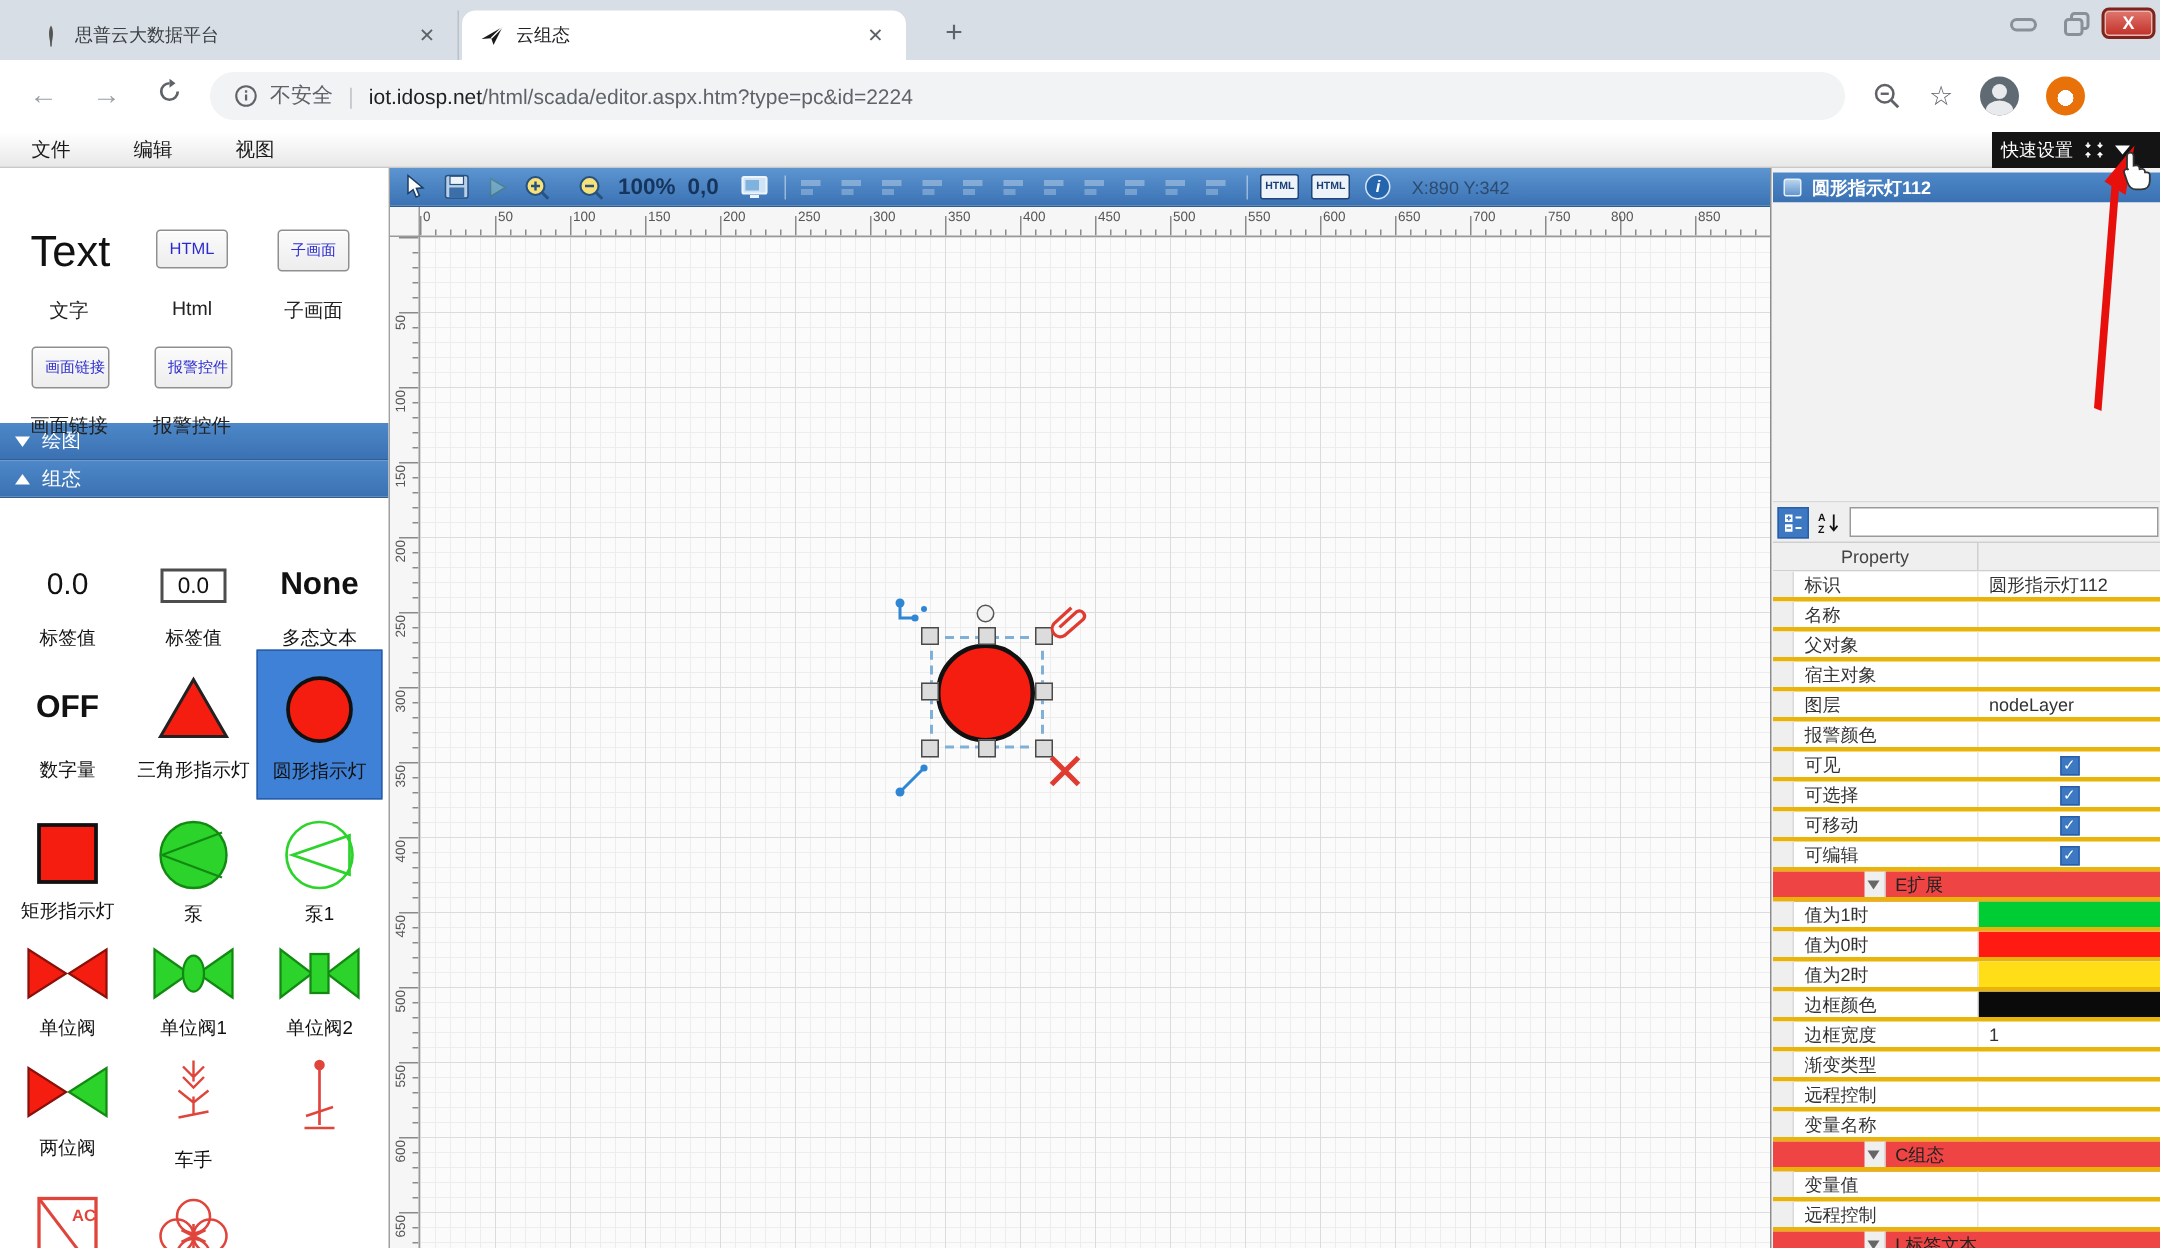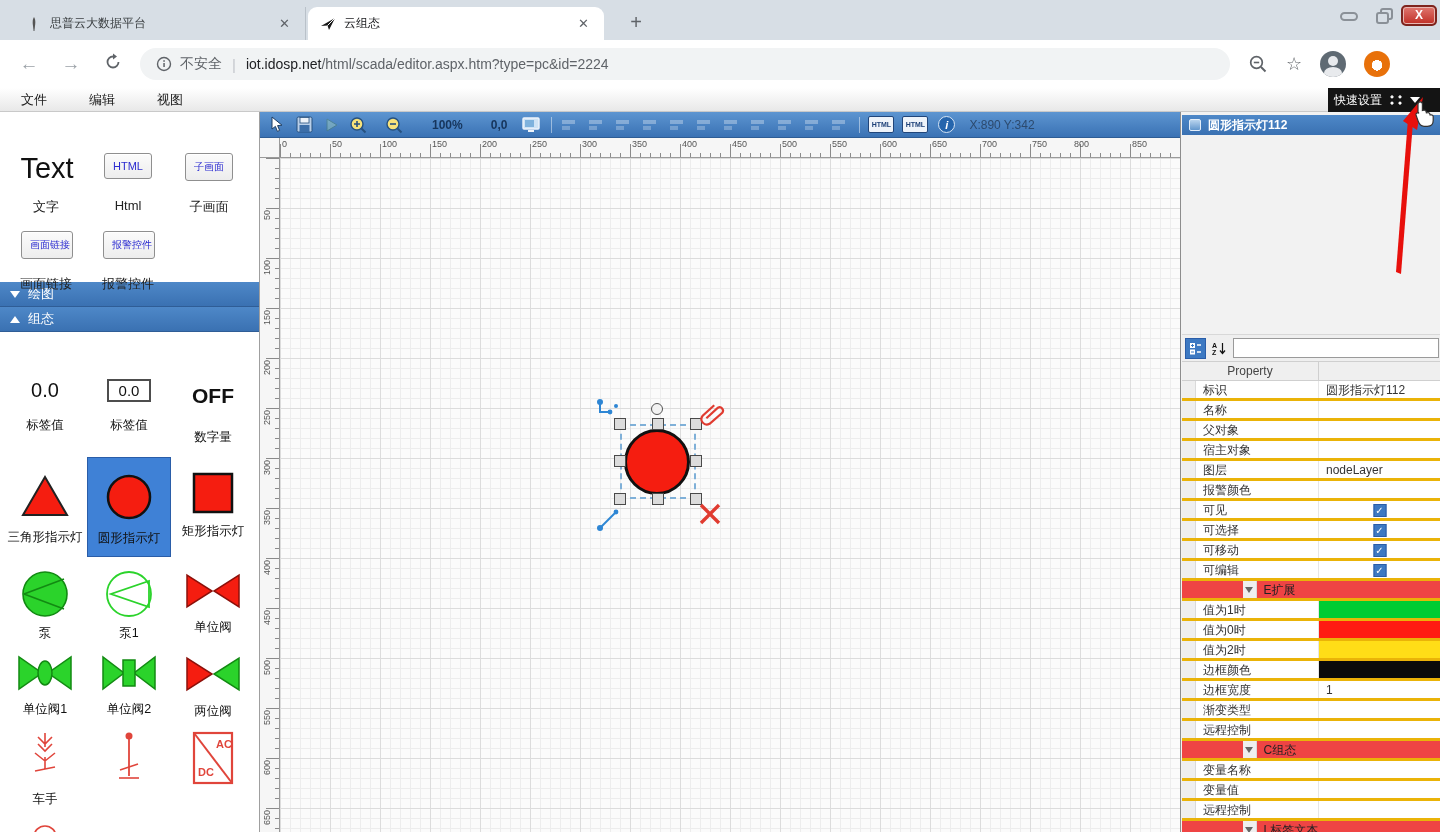--- a/index.html
+++ b/index.html
@@ -69,21 +69,21 @@
   .scell .icobox { height:54px; display:flex; align-items:center; justify-content:center; }
   .scell .slabel { font-size:12.5px; color:#111; text-align:center; line-height:16px; margin-top:6px; max-width:80px; }
   .disp-plain { font-size:20px; color:#111; }
   .disp-bold { font-size:21px; font-weight:bold; color:#111; }
   .disp-box { font-size:15px; color:#111; border:2px solid #4d4d4d; padding:1px 10px; background:#fff; }
 
   
   .edittoolbar { position:absolute; left:260px; top:112px; width:920px; height:26px;
     background:linear-gradient(#5d95d1,#3a72b4); display:flex; align-items:center; border-bottom:1px solid #2d5c94; }
   .tbico { width:20px; height:20px; margin-left:7px; display:flex; align-items:center; justify-content:center; }
-  .tbtext { color:#16355c; font-weight:bold; font-size:12px; margin-left:28px; }
+  .tbtext { color:#16355c; font-weight:bold; font-size:15px; margin-left:8px; }
   .tbfaded { opacity:.35; }
   .tbsep { width:1px; height:16px; background:rgba(255,255,255,.45); margin-left:10px; }
   .htmlbtn { margin-left:8px; width:26px; height:17px; background:#eef3fa; border:1px solid #20457a; border-radius:2px;
     color:#1b3f77; font-size:7px; font-weight:bold; display:flex; align-items:center; justify-content:center; }
   .infoico { margin-left:10px; width:17px; height:17px; border-radius:50%; background:#2565ad; color:#fff;
     font-size:11px; font-style:italic; font-weight:bold; display:flex; align-items:center; justify-content:center; border:1px solid #d7e5f5; }
   .coords { color:#2c4a6e; font-size:12px; margin-left:14px; }
 
   
   .corner { position:absolute; left:260px; top:138px; width:20px; height:20px; background:#f6f6f6;
@@ -249,20 +249,26 @@
         <div class="icobox">
           <span class="disp-plain">0.0</span>
         </div>
         <div class="slabel">标签值</div>
       </div>
       <div class="scell" style="height: 76px;">
         <div class="icobox">
           <span class="disp-box">0.0</span>
         </div>
         <div class="slabel">标签值</div>
+      </div>
+      <div class="scell" style="height: 76px;">
+        <div class="icobox">
+          <span class="disp-bold">None</span>
+        </div>
+        <div class="slabel">多态文本</div>
       </div>
       <div class="scell" style="height: 100px;">
         <div class="icobox">
           <span class="disp-bold">OFF</span>
         </div>
         <div class="slabel">数字量</div>
       </div>
       <div class="scell" style="height: 100px;">
         <div class="icobox">
           <svg width="50" height="44" viewBox="0 0 50 44">
@@ -861,30 +867,30 @@
       <div class="prow">
         <div class="pgutter"></div>
         <div class="pname">渐变类型</div>
         <div class="pvalue"></div>
       </div>
       <div class="prow">
         <div class="pgutter"></div>
         <div class="pname">远程控制</div>
         <div class="pvalue"></div>
       </div>
+      <div class="prow">
+        <div class="pgutter"></div>
+        <div class="pname">变量名称</div>
+        <div class="pvalue"></div>
+      </div>
       <div class="prow group">
         <div class="pgutter">
           <div class="gtri"></div>
         </div>
         <div class="pname">C组态</div>
-      </div>
-      <div class="prow">
-        <div class="pgutter"></div>
-        <div class="pname">变量名称</div>
-        <div class="pvalue"></div>
       </div>
       <div class="prow">
         <div class="pgutter"></div>
         <div class="pname">变量值</div>
         <div class="pvalue"></div>
       </div>
       <div class="prow">
         <div class="pgutter"></div>
         <div class="pname">远程控制</div>
         <div class="pvalue"></div>

